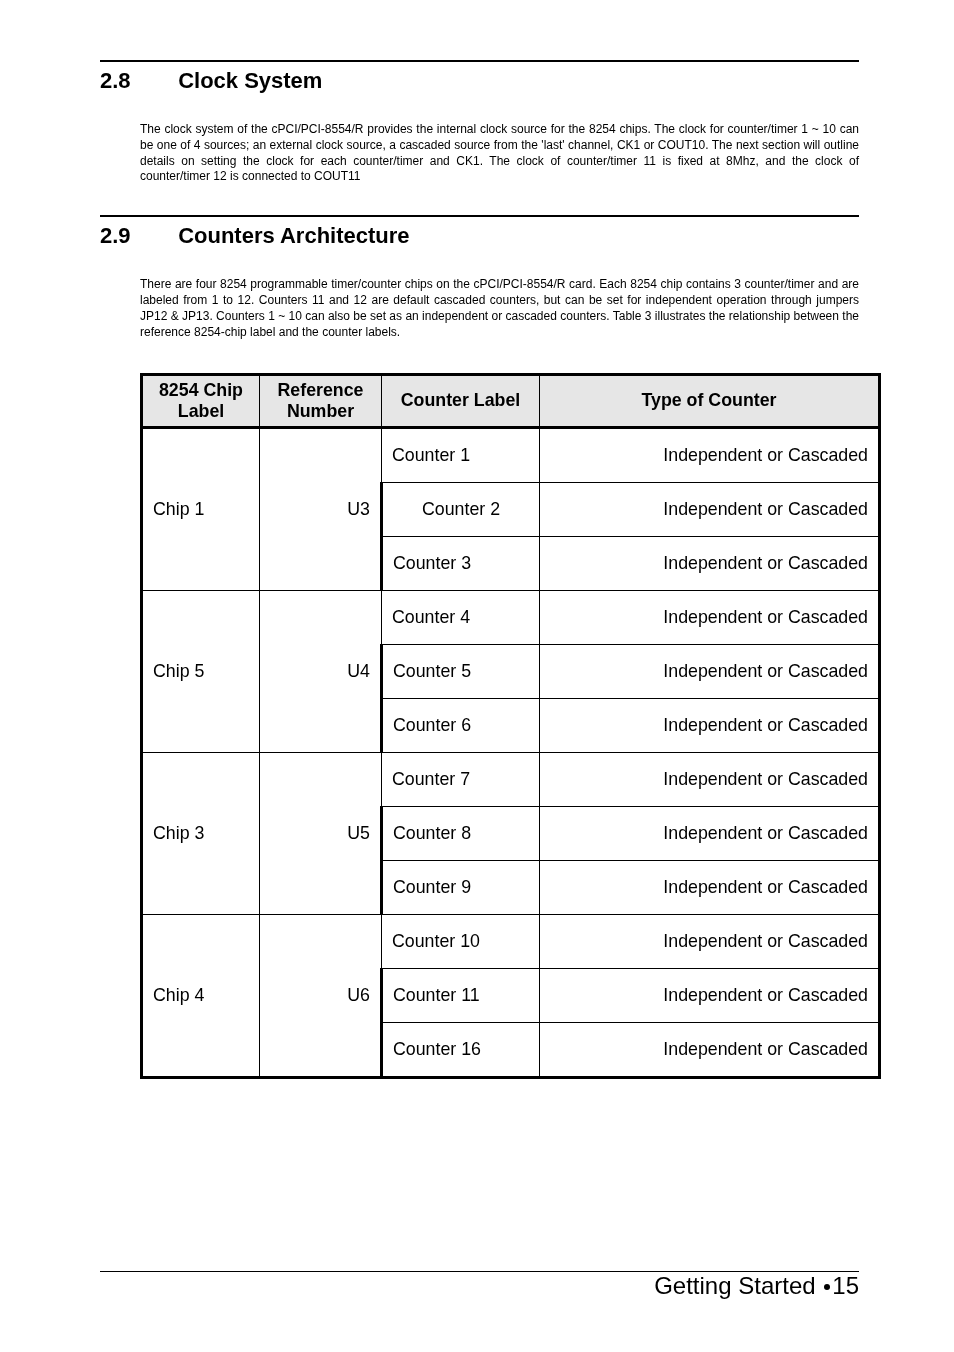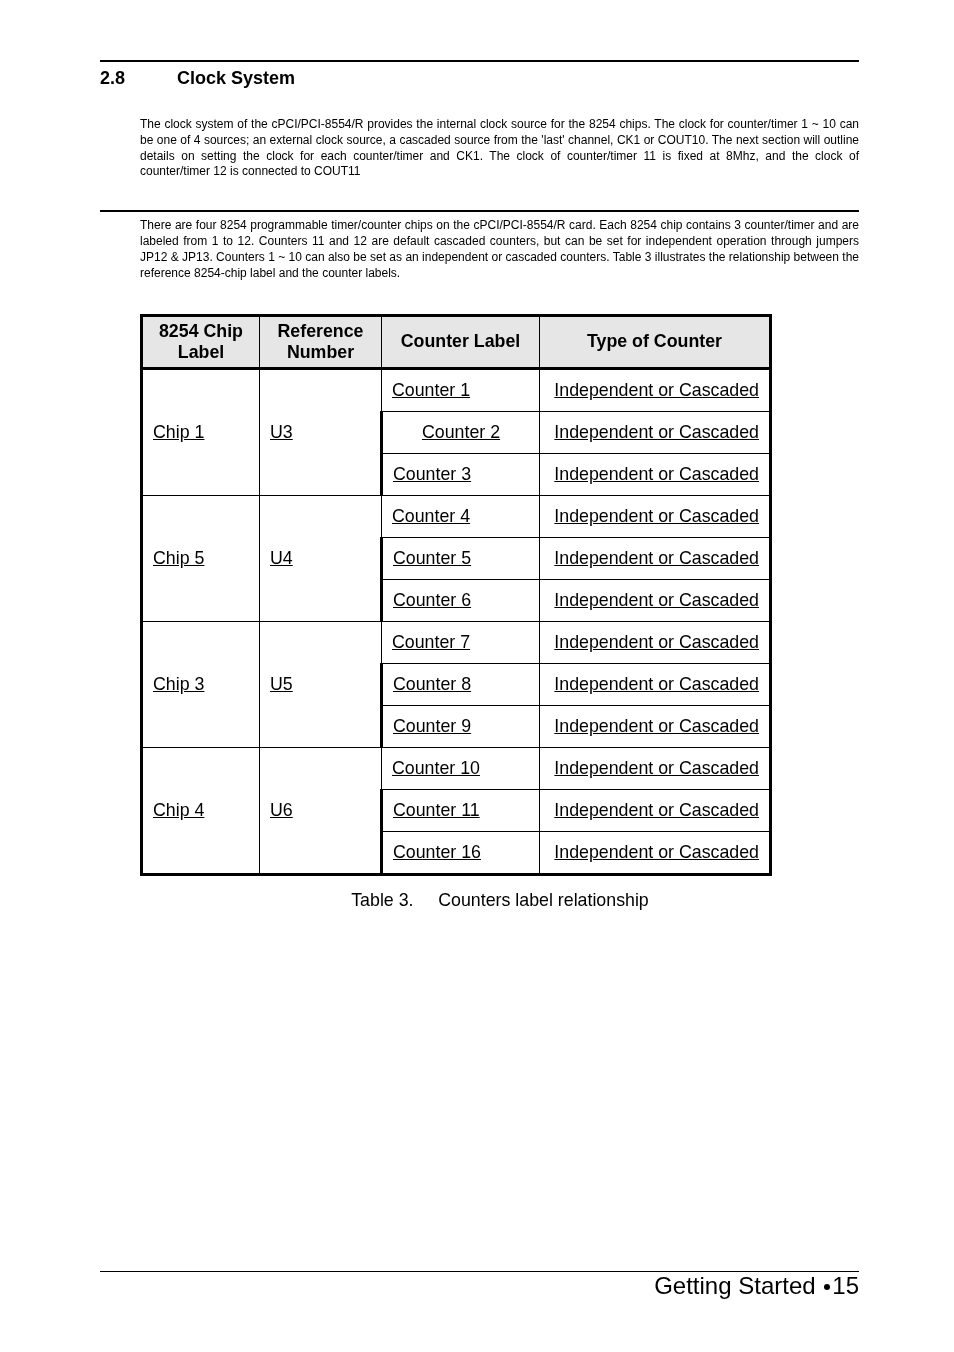--- a/index.html
+++ b/index.html
@@ -14,21 +14,21 @@
   }
   .page {
     padding: 60px 95px 0 100px;
   }
   .divider {
     height: 2px;
     background: #000;
     margin-bottom: 6px;
   }
   .section-heading {
-    font-size: 18px;
+    font-size: 22px;
     font-weight: bold;
     margin: 0 0 28px 0;
   }
   .sec-num {
     display: inline-block;
     width: 72px;
   }
   .body-text {
     font-size: 12px;
     line-height: 1.32;
@@ -36,42 +36,41 @@
     margin: 0 0 30px 40px;
   }
   .divider2 {
     height: 2px;
     background: #000;
     margin: 8px 0 6px 0;
   }
   table.counters {
     border-collapse: collapse;
     margin: 32px 0 14px 40px;
-    width: 632px;
+    width: 741px;
   }
   table.counters th, table.counters td {
     border: 1px solid #000;
     font-size: 17.8px;
     vertical-align: middle;
   }
   table.counters th {
     background: #e6e6e6;
     font-weight: bold;
     text-align: center;
     padding: 4px 6px;
   }
   table.counters thead tr {
     height: 50px;
   }
   table.counters td {
-    padding: 10px 10px;
-    text-decoration: underline;
+    padding: 16px 10px;
   }
   table.counters td.center {
-    text-align: left;
+    text-align: right;
   }
   
   table.counters {
     border: 3px solid #000;
   }
   table.counters thead th {
     border-top: 3px solid #000;
     border-bottom: 3px solid #000;
   }
   table.counters thead th:first-child { border-left: 3px solid #000; }
@@ -116,20 +115,24 @@
 <div class="page">
 
   <div class="divider"></div>
   <h2 class="section-heading">
     <span class="sec-num">2.8</span>
     <span>Clock System</span>
   </h2>
   <p class="body-text">The clock system of the cPCI/PCI-8554/R provides the internal clock source for the 8254 chips.  The clock for counter/timer 1 ~ 10 can be one of 4 sources; an external clock source, a cascaded source from the 'last' channel, CK1 or COUT10.  The next section will outline details on setting the clock for each counter/timer and CK1.  The clock of counter/timer 11 is fixed at 8Mhz, and the clock of counter/timer 12 is connected to COUT11</p>
 
   <div class="divider2"></div>
+  <h2 class="section-heading">
+    <span class="sec-num">2.9</span>
+    <span>Counters Architecture</span>
+  </h2>
   <p class="body-text">There are four 8254 programmable timer/counter chips on the cPCI/PCI-8554/R card.  Each 8254 chip contains 3 counter/timer and are labeled from 1 to 12.  Counters 11 and 12 are default cascaded counters, but can be set for independent operation through jumpers JP12 &amp; JP13.  Counters 1 ~ 10 can also be set as an independent or cascaded counters. Table 3 illustrates the relationship between the reference 8254-chip label and the counter labels.</p>
 
   <table class="counters">
     <colgroup>
       <col style="width:118px">
       <col style="width:122px">
       <col style="width:158px">
       <col>
     </colgroup>
     <thead>
@@ -193,25 +196,20 @@
           <td style="padding-left: 10px;">Counter 11</td>
           <td style="padding-left: 14px;">Independent or Cascaded</td>
         </tr>
         <tr>
           <td style="padding-left: 10px;">Counter 16</td>
           <td style="padding-left: 14px;">Independent or Cascaded</td>
         </tr>
       </tbody>
   </table>
 
-  <p class="caption">
-    <span>Table 3.</span>
-    &nbsp;&nbsp;&nbsp;
-    <span>Counters label relationship</span>
-  </p>
 
 </div>
 
 <div class="footer-line"></div>
 <div class="footer">
   <span>Getting Started</span>
   <span class="bullet"></span><span>15</span>
 </div>
 
 </body></html>

